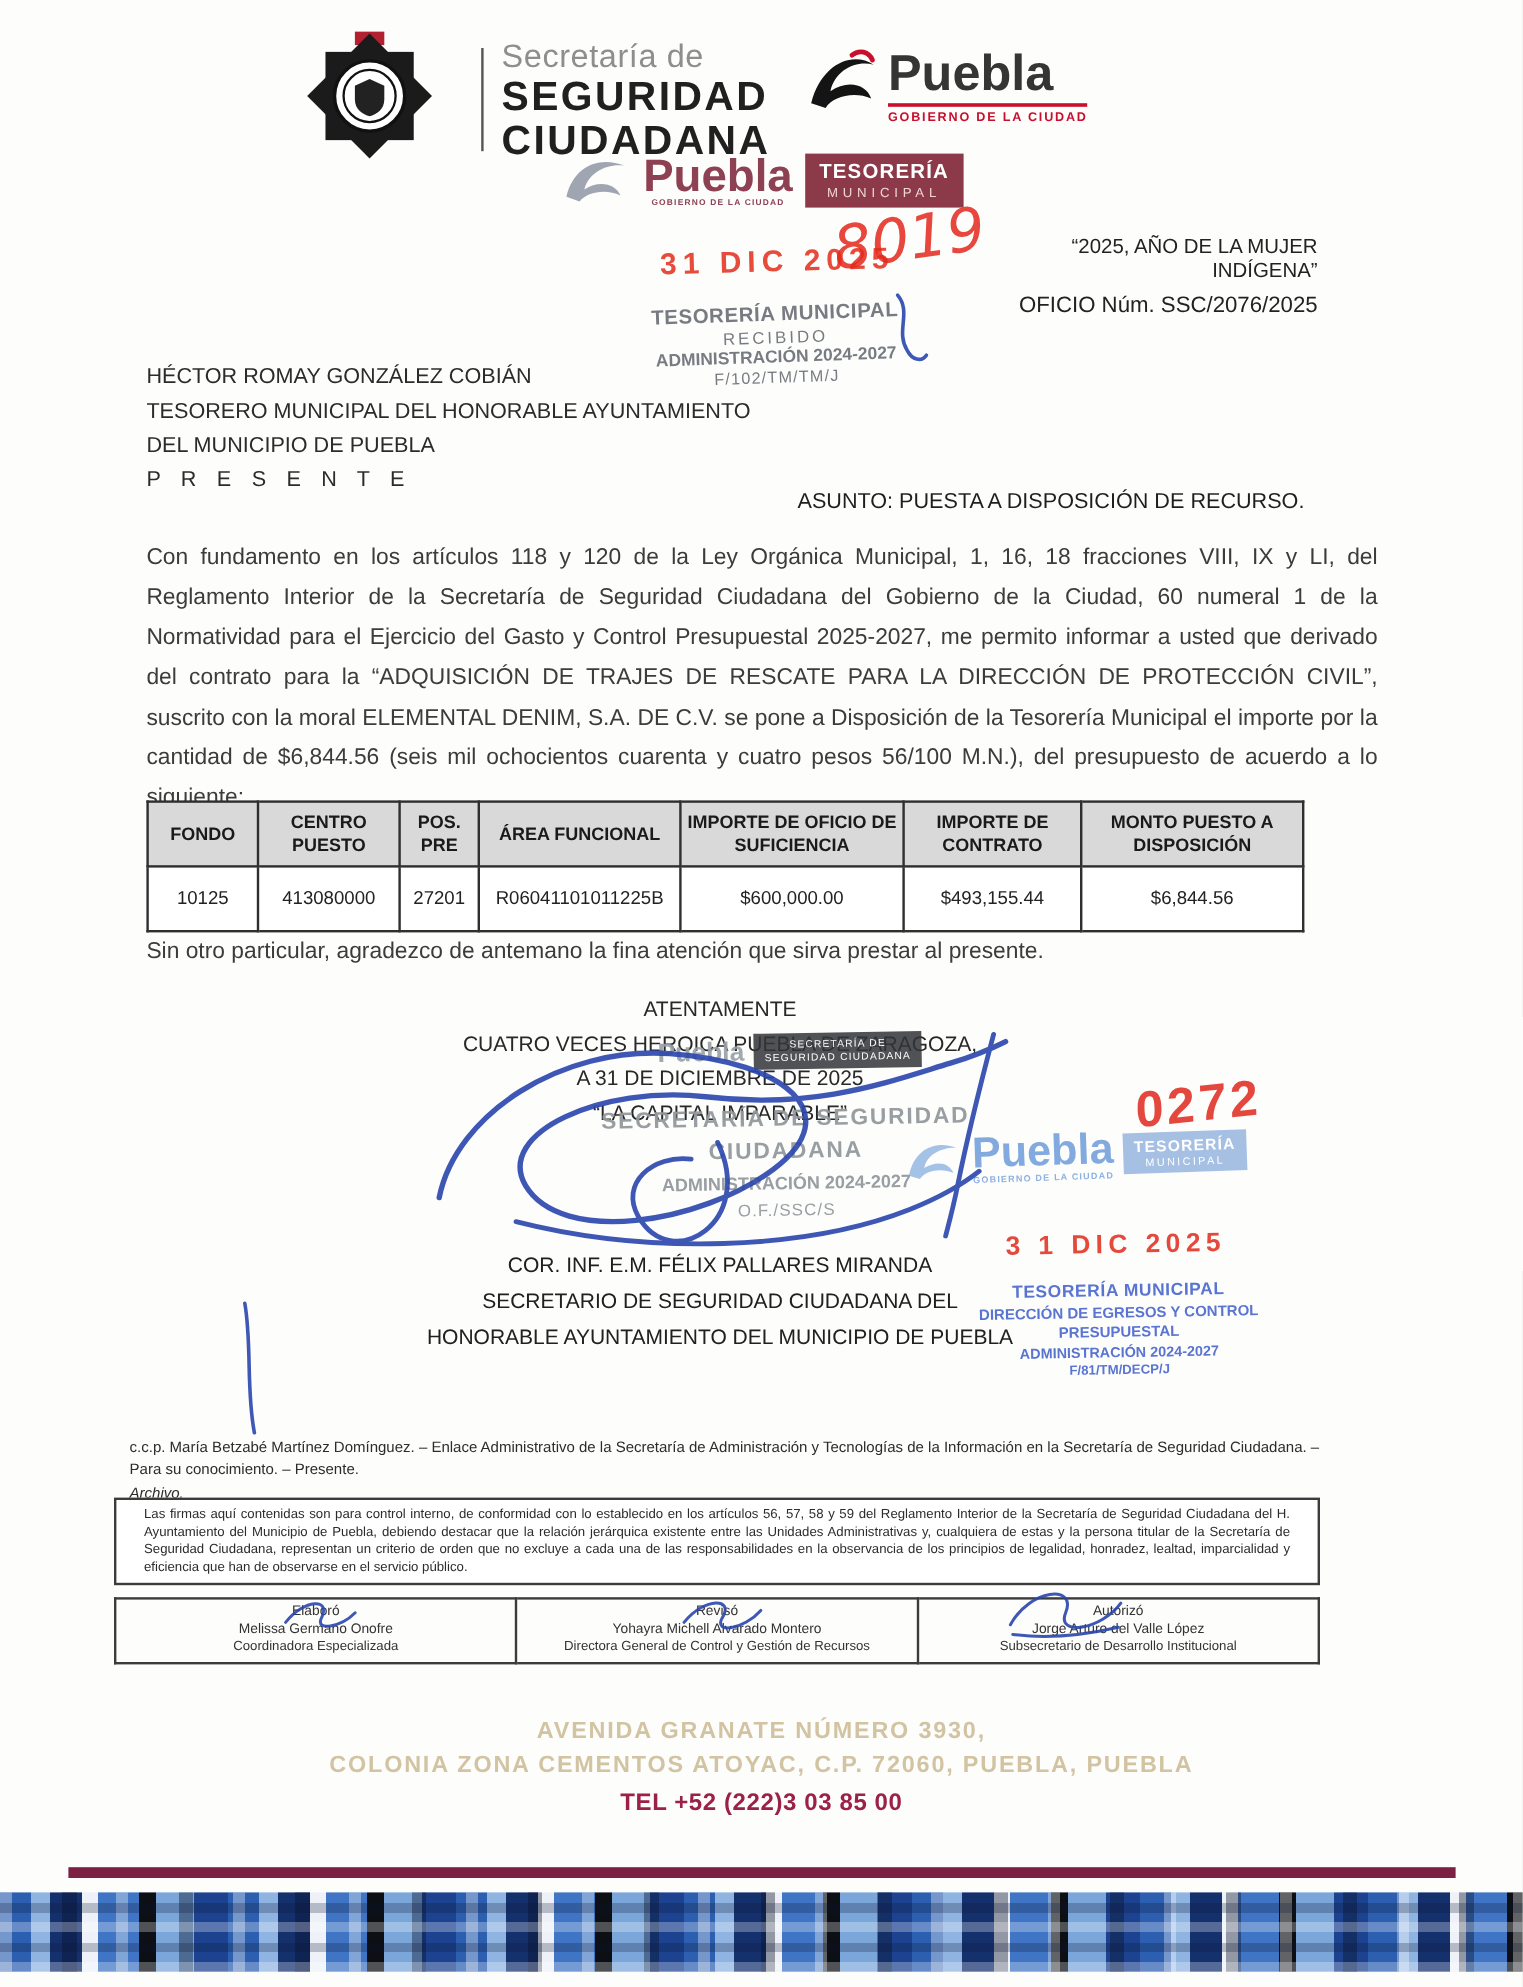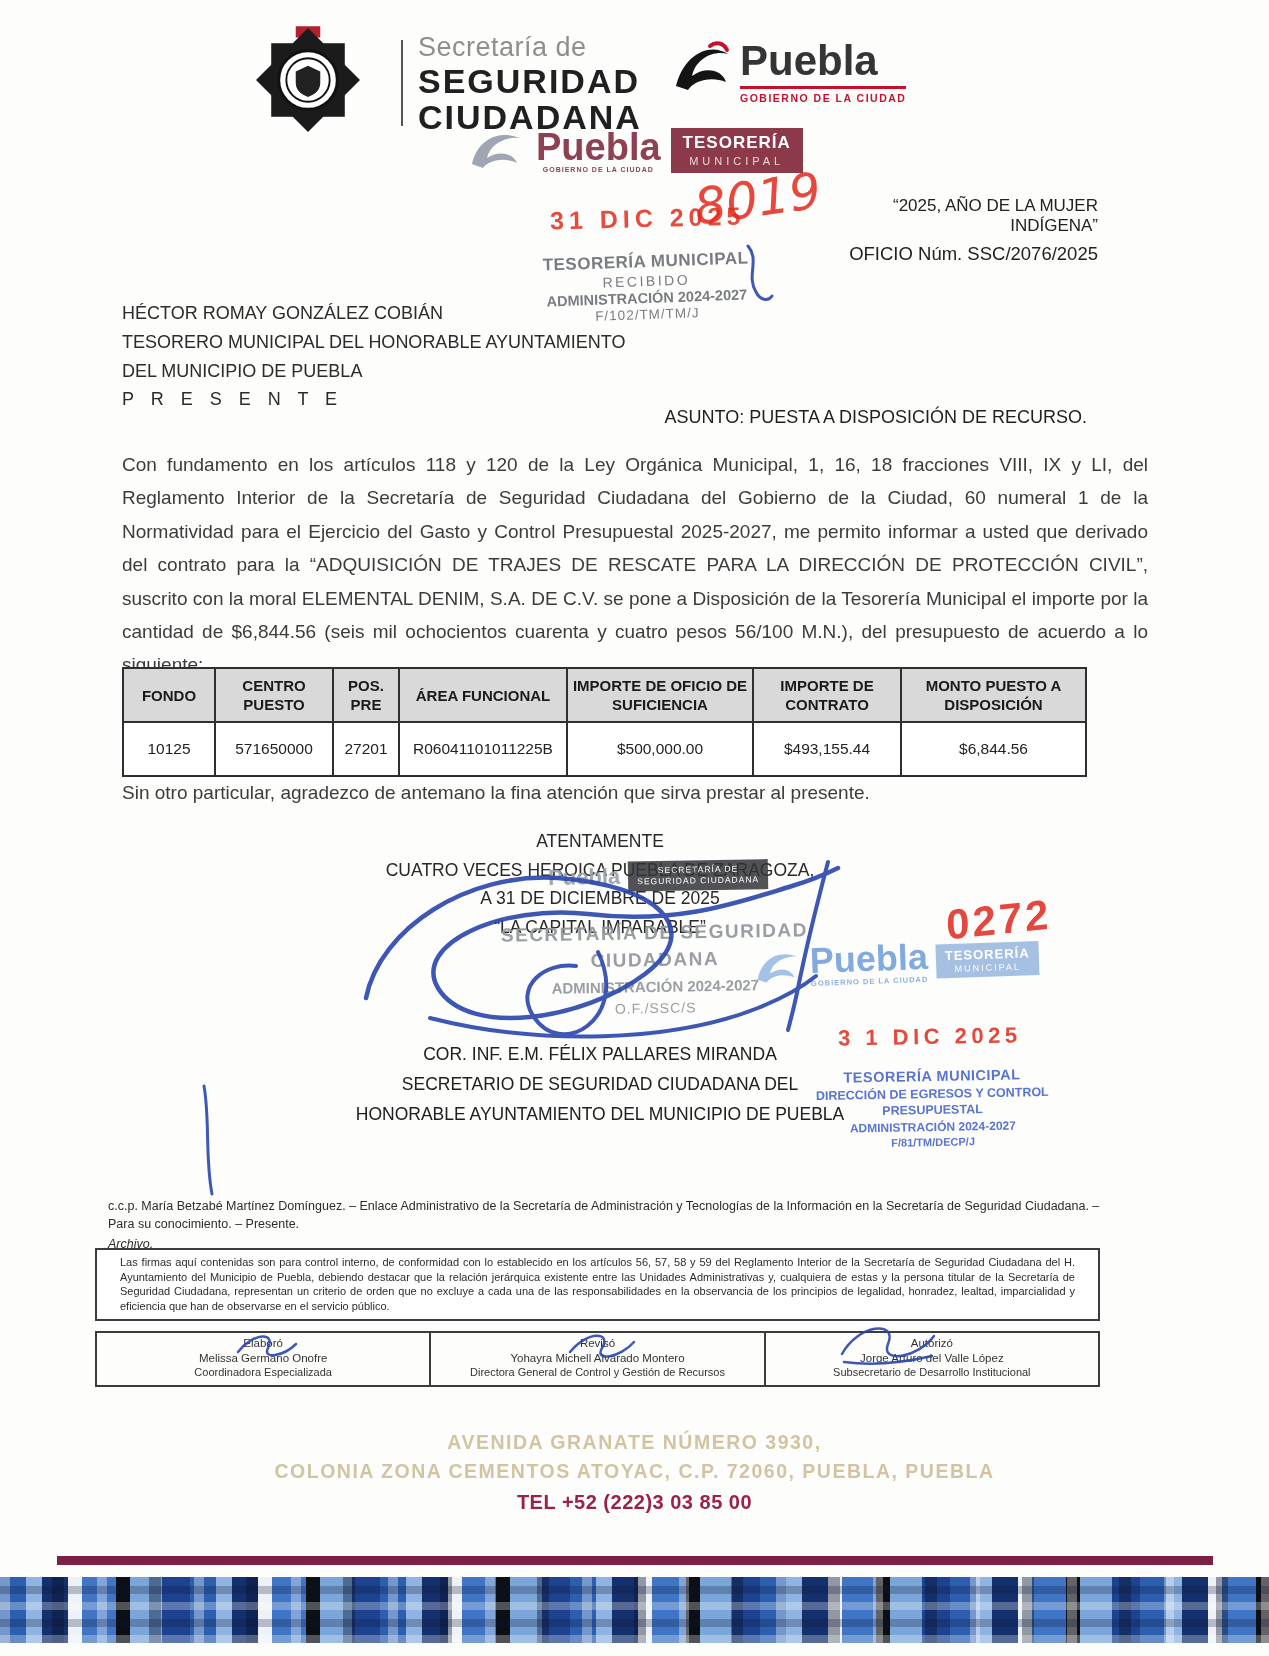--- a/index.html
+++ b/index.html
@@ -191,24 +191,24 @@
       <th>FONDO</th>
       <th>CENTRO PUESTO</th>
       <th>POS. PRE</th>
       <th>ÁREA FUNCIONAL</th>
       <th>IMPORTE DE OFICIO DE SUFICIENCIA</th>
       <th>IMPORTE DE CONTRATO</th>
       <th>MONTO PUESTO A DISPOSICIÓN</th>
     </tr>
     <tr>
       <td>10125</td>
-      <td>571650000</td>
+      <td>413080000</td>
       <td>27201</td>
       <td>R06041101011225B</td>
-      <td>$500,000.00</td>
+      <td>$600,000.00</td>
       <td>$493,155.44</td>
       <td>$6,844.56</td>
     </tr>
   </tbody>
     </table>
 
   <div class="closing">Sin otro particular, agradezco de antemano la fina atención que sirva prestar al presente.</div>
 
   <div class="atent">
     <div>ATENTAMENTE</div>

